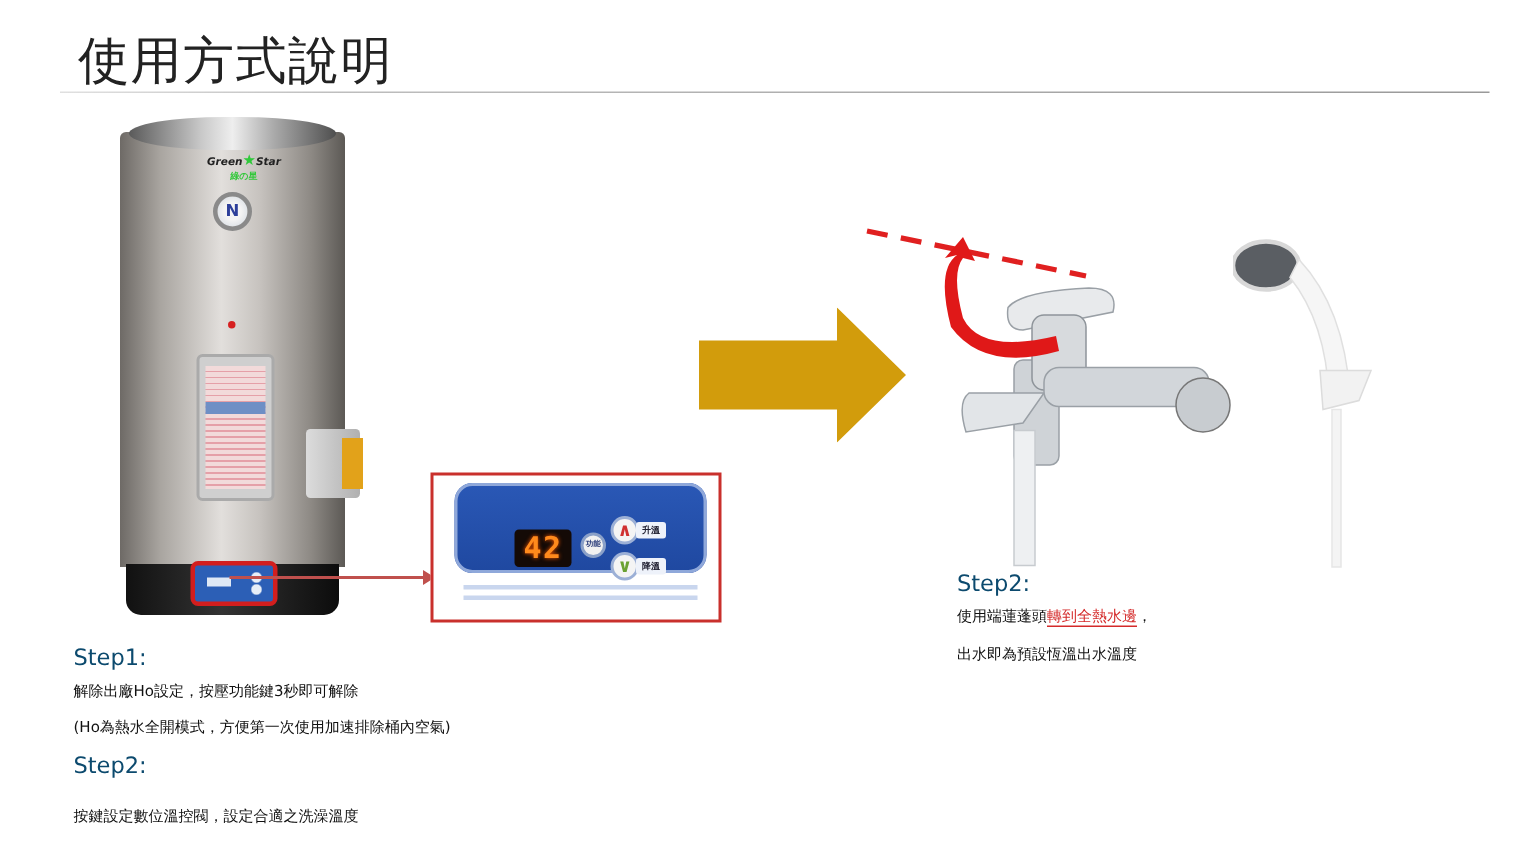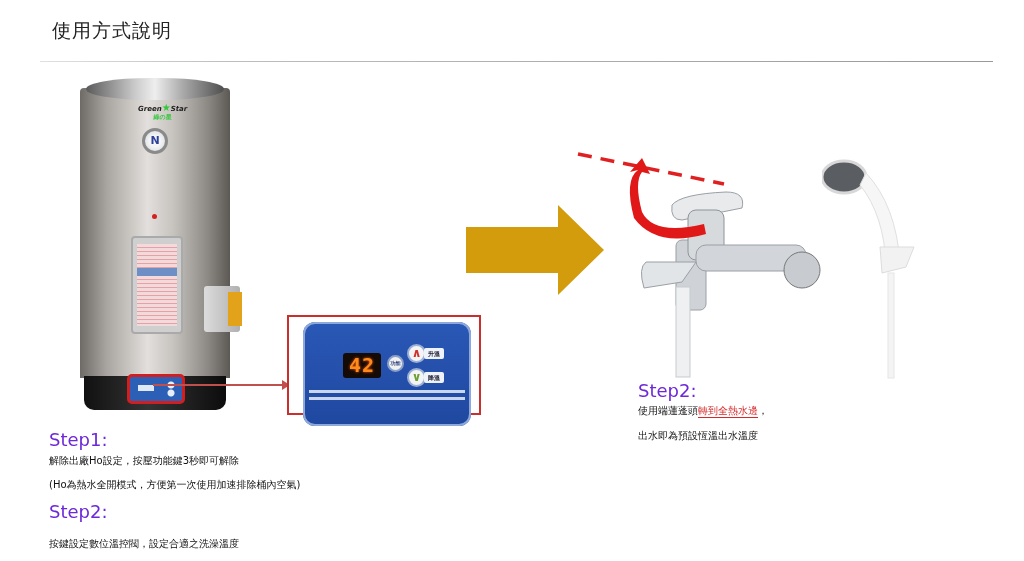--- a/index.html
+++ b/index.html
@@ -1,17 +1,17 @@
 <!DOCTYPE html>
 <html><head>
 <meta charset="utf-8">
 <style>
   html,body{margin:0;padding:0;background:#ffffff;}
   body{width:1024px;height:561px;position:relative;overflow:hidden;font-family:"DejaVu Sans","Liberation Sans",sans-serif;color:#111;}
-  .title{position:absolute;left:52px;top:18px;font-size:19px;font-weight:300;letter-spacing:1px;color:#222;}
+  .title{position:absolute;left:52px;top:18px;font-size:34px;font-weight:300;letter-spacing:1px;color:#222;}
   .rule{position:absolute;left:40px;top:61px;width:953px;height:1px;background:linear-gradient(90deg,#e0e0e0 0%,#bdbdbd 20%,#999 100%);}
   
   .heater{position:absolute;left:48px;top:78px;width:150px;height:332px;margin-left:32px;}
   .heater .lid{position:absolute;left:6px;top:0;width:138px;height:22px;border-radius:70px/12px;background:linear-gradient(90deg,#5a5a5a,#c9c9c9 35%,#eee 50%,#aaa 70%,#4f4f4f);}
   .heater .body{position:absolute;left:0;top:10px;width:150px;height:290px;background:linear-gradient(90deg,#6e6a66 0%,#a9a5a0 18%,#e2dfdc 45%,#c7c3bf 62%,#8d8984 85%,#5c5955 100%);border-radius:4px 4px 0 0;}
   .heater .base{position:absolute;left:4px;top:298px;width:142px;height:34px;background:linear-gradient(90deg,#111,#333 45%,#222 70%,#0c0c0c);border-radius:0 0 10px 10px;}
   .logo{position:absolute;left:58px;top:24px;font-size:7px;font-style:italic;font-weight:bold;color:#222;}
   .logo .star{color:#2fc93a;font-size:10px;}
   .logo .sub{display:block;color:#32c83a;font-size:6px;text-align:center;font-style:normal;}
   .gauge{position:absolute;left:62px;top:50px;width:26px;height:26px;border-radius:50%;border:3px solid #8a8a8a;background:radial-gradient(circle,#f4f4f4 40%,#cfd6de);box-sizing:border-box;font-size:11px;font-weight:bold;color:#2d3f9a;text-align:center;line-height:20px;}
@@ -22,32 +22,32 @@
   .sidebox{position:absolute;left:124px;top:208px;width:36px;height:46px;background:linear-gradient(90deg,#dcdcdc,#b0b0b0);border-radius:3px;}
   .sidebox .amber{position:absolute;left:24px;top:6px;width:14px;height:34px;background:#e2a21a;}
   .mini-panel{position:absolute;left:47px;top:296px;width:58px;height:30px;border:3px solid #d21e1e;border-radius:5px;background:#2c5fb6;box-sizing:border-box;}
   .mini-panel::after{content:"";position:absolute;left:8px;top:8px;width:16px;height:6px;background:#dfe8f5;}
   .mini-panel::before{content:"";position:absolute;left:36px;top:4px;width:10px;height:16px;background:radial-gradient(circle at 50% 25%,#e6eef8 3px,transparent 4px),radial-gradient(circle at 50% 75%,#e6eef8 3px,transparent 4px);}
   
   .connector{position:absolute;left:153px;top:384px;width:135px;height:2px;background:#c0504d;}
   .connector-arrow{position:absolute;left:282px;top:380px;width:0;height:0;border-left:8px solid #c0504d;border-top:5px solid transparent;border-bottom:5px solid transparent;}
   
   .panel-frame{position:absolute;left:287px;top:315px;width:194px;height:100px;border:2px solid #c9302c;box-sizing:border-box;background:#fff;}
-  .panel{position:absolute;left:14px;top:5px;width:168px;height:104px;border-radius:12px;background:linear-gradient(180deg,#2a58b6,#1f48a0);box-shadow:inset 0 0 0 2px #8fa8da;}
+  .panel{position:absolute;left:14px;top:5px;width:168px;height:60px;border-radius:12px;background:linear-gradient(180deg,#2a58b6,#1f48a0);box-shadow:inset 0 0 0 2px #8fa8da;}
   .panel .stripe{position:absolute;left:6px;right:6px;height:3px;background:#c9d6ee;}
   .display{position:absolute;left:40px;top:31px;width:38px;height:25px;background:#140a06;border-radius:3px;color:#ff8a1c;font-family:"DejaVu Sans Mono",monospace;font-size:20px;font-weight:bold;text-align:center;line-height:25px;letter-spacing:1px;text-shadow:0 0 3px #ff5a00;}
   .fn-btn{position:absolute;left:84px;top:33px;width:17px;height:17px;border-radius:50%;background:#f1f1f1;border:2px solid #8aa0c8;box-sizing:border-box;font-size:5px;color:#2a3c7a;text-align:center;line-height:13px;font-weight:bold;}
   .arrow-btn{position:absolute;left:104px;width:19px;height:19px;border-radius:50%;background:#f4f4f4;border:2px solid #9cb0d6;box-sizing:border-box;text-align:center;line-height:14px;font-size:12px;font-weight:bold;}
   .arrow-btn.up{top:22px;color:#d03030;}
   .arrow-btn.down{top:46px;color:#6aa132;}
   .arrow-label{position:absolute;left:121px;width:20px;height:11px;background:#eef2fa;border-radius:2px;font-size:6px;color:#223;text-align:center;line-height:11px;font-weight:bold;}
   .arrow-label.up{top:26px;}
   .arrow-label.down{top:50px;}
   
-  .step-head{position:absolute;font-size:18px;color:#6d28d9;font-family:"DejaVu Sans","Liberation Sans",sans-serif;}
+  .step-head{position:absolute;font-size:15px;color:#0c4a6e;font-family:"DejaVu Sans","Liberation Sans",sans-serif;}
   .step-text{position:absolute;font-size:10px;color:#111;white-space:nowrap;}
   
   .big-arrow{position:absolute;left:466px;top:205px;}
   
   .faucet{position:absolute;left:576px;top:150px;width:250px;height:230px;}
   .shower{position:absolute;left:822px;top:155px;width:110px;height:225px;}
   .hl{color:#d42a2a;text-decoration:underline;text-decoration-color:#d42a2a;text-underline-offset:3px;}
 </style>
 </head>
 <body>

